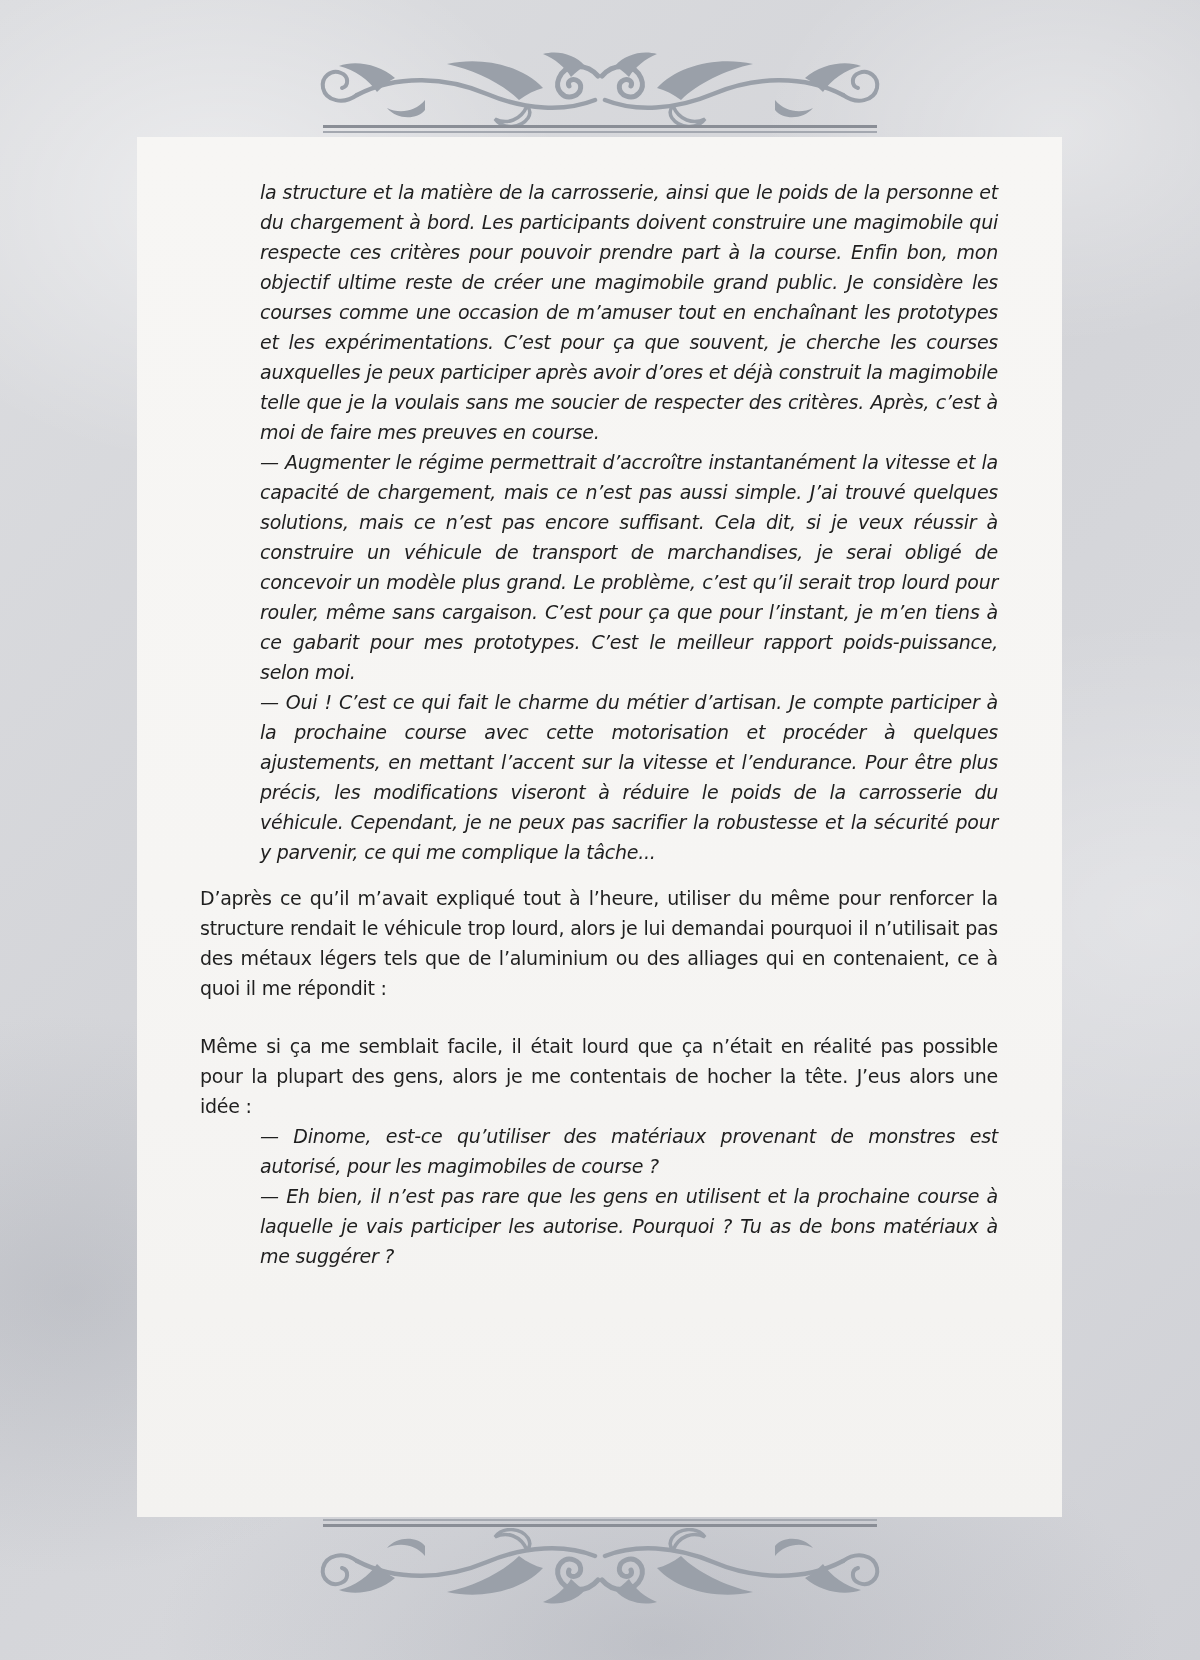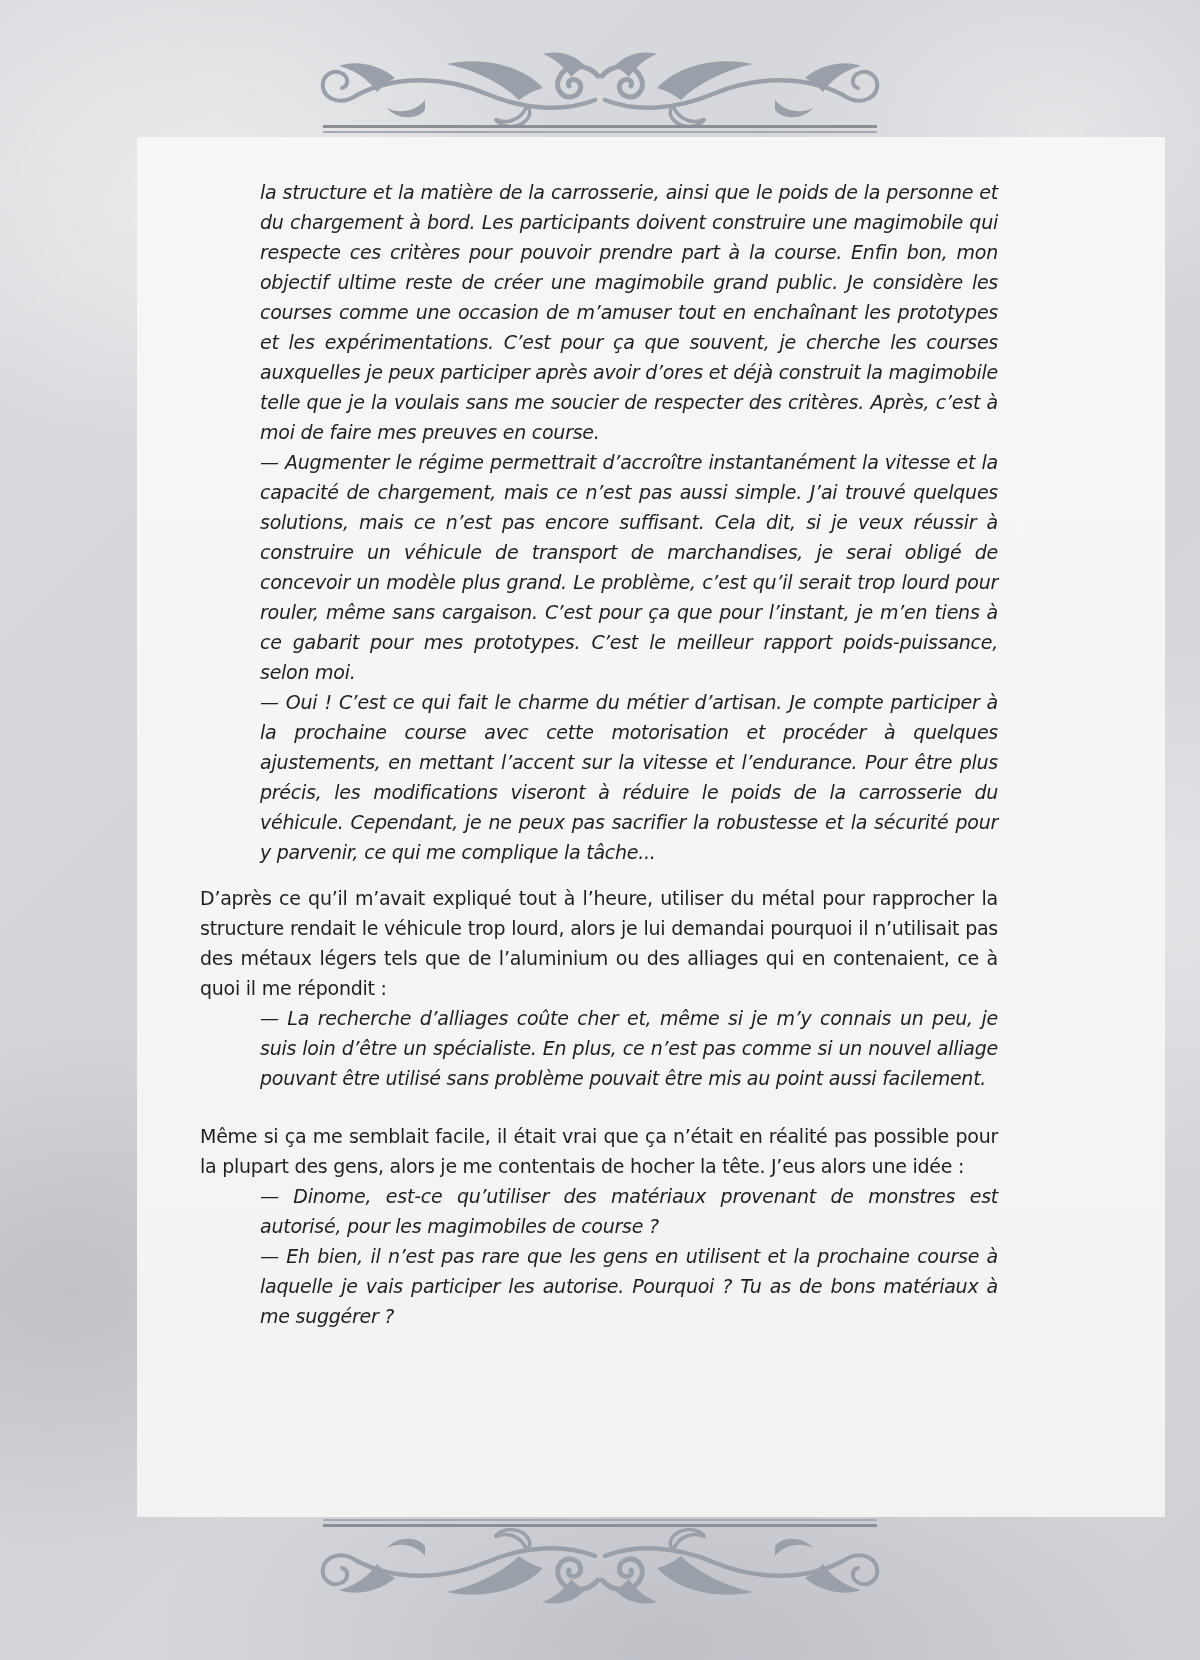--- a/index.html
+++ b/index.html
@@ -22,21 +22,21 @@
     background-image:
       radial-gradient(ellipse 500px 380px at 18% 12%, rgba(255,255,255,0.50), rgba(255,255,255,0) 70%),
       radial-gradient(ellipse 420px 300px at 88% 8%,  rgba(255,255,255,0.38), rgba(255,255,255,0) 70%),
       radial-gradient(ellipse 600px 420px at 96% 55%, rgba(255,255,255,0.30), rgba(255,255,255,0) 70%),
       radial-gradient(ellipse 520px 400px at 6% 78%,  rgba(148,152,162,0.30), rgba(148,152,162,0) 70%),
       radial-gradient(ellipse 700px 360px at 55% 99%, rgba(150,154,164,0.35), rgba(150,154,164,0) 72%),
       radial-gradient(ellipse 300px 220px at 38% 42%, rgba(255,255,255,0.25), rgba(255,255,255,0) 70%),
       linear-gradient(135deg,#dcdde0 0%,#d3d4d8 45%,#d7d8dc 70%,#cfd0d5 100%);
   }
   .sheet{
-    position:absolute;left:137px;top:137px;width:1028px;height:1380px;
+    position:absolute;left:137px;top:137px;width:925px;height:1380px;
     background:linear-gradient(180deg,#f7f6f4 0%,var(--page-color) 55%,#f3f2f0 100%);
     overflow:hidden;
   }
   .text-col{
     position:absolute;left:63px;top:40px;width:798px;
   }
   .text-col p{
     margin:0;
     font-size:19px;
     line-height:30px;
@@ -83,23 +83,22 @@
       <use href="#half-r" transform="matrix(-1,0,0,1,590,0)"></use>
     </g>
   </svg>
   <div class="double-rule rule-top"></div>
 
   <div class="sheet">
     <div class="text-col">
       <p class="quote">la structure et la matière de la carrosserie, ainsi que le poids de la personne et du chargement à bord. Les participants doivent construire une magimobile qui respecte ces critères pour pouvoir prendre part à la course. Enfin bon, mon objectif ultime reste de créer une magimobile grand public. Je considère les courses comme une occasion de m’amuser tout en enchaînant les prototypes et les expérimentations. C’est pour ça que souvent, je cherche les courses auxquelles je peux participer après avoir d’ores et déjà construit la magimobile telle que je la voulais sans me soucier de respecter des critères. Après, c’est à moi de faire mes preuves en course.</p>
       <p class="dialogue">— Augmenter le régime permettrait d’accroître instantanément la vitesse et la capacité de chargement, mais ce n’est pas aussi simple. J’ai trouvé quelques solutions, mais ce n’est pas encore suffisant. Cela dit, si je veux réussir à construire un véhicule de transport de marchandises, je serai obligé de concevoir un modèle plus grand. Le problème, c’est qu’il serait trop lourd pour rouler, même sans cargaison. C’est pour ça que pour l’instant, je m’en tiens à ce gabarit pour mes prototypes. C’est le meilleur rapport poids-puissance, selon moi.</p>
       <p class="dialogue">— Oui ! C’est ce qui fait le charme du métier d’artisan. Je compte participer à la prochaine course avec cette motorisation et procéder à quelques ajustements, en mettant l’accent sur la vitesse et l’endurance. Pour être plus précis, les modifications viseront à réduire le poids de la carrosserie du véhicule. Cependant, je ne peux pas sacrifier la robustesse et la sécurité pour y parvenir, ce qui me complique la tâche...</p>
-      <p class="narration gap-b">D’après ce qu’il m’avait expliqué tout à l’heure, utiliser du métal pour rapprocher la structure rendait le véhicule trop lourd, alors je lui demandai pourquoi il n’utilisait pas des métaux légers tels que de l’aluminium ou des alliages qui en contenaient, ce à quoi il me répondit :</p>
-      <p class="dialogue">— La recherche d’alliages coûte cher et, même si je m’y connais un peu, je suis loin d’être un spécialiste. En plus, ce n’est pas comme si un nouvel alliage pouvant être utilisé sans problème pouvait être mis au point aussi facilement.</p>
-      <p class="narration gap-c">Même si ça me semblait facile, il était vrai que ça n’était en réalité pas possible pour la plupart des gens, alors je me contentais de hocher la tête. J’eus alors une idée :</p>
+      <p class="narration gap-b">D’après ce qu’il m’avait expliqué tout à l’heure, utiliser du même pour renforcer la structure rendait le véhicule trop lourd, alors je lui demandai pourquoi il n’utilisait pas des métaux légers tels que de l’aluminium ou des alliages qui en contenaient, ce à quoi il me répondit :</p>
+      <p class="narration gap-c">Même si ça me semblait facile, il était lourd que ça n’était en réalité pas possible pour la plupart des gens, alors je me contentais de hocher la tête. J’eus alors une idée :</p>
       <p class="dialogue">— Dinome, est-ce qu’utiliser des matériaux provenant de monstres est autorisé, pour les magimobiles de course ?</p>
       <p class="dialogue">— Eh bien, il n’est pas rare que les gens en utilisent et la prochaine course à laquelle je vais participer les autorise. Pourquoi ? Tu as de bons matériaux à me suggérer ?</p>
     </div>
   </div>
 
   <div class="double-rule rule-bottom"></div>
   <svg class="flourish flourish-bottom" viewBox="0 0 590 80" fill="none" xmlns="http://www.w3.org/2000/svg">
     <g stroke="#9aa0a9" fill="#9aa0a9">
       <g id="half-rb">
         <path d="M297,28 C309,14 330,16 336,30 C341,42 331,52 321,48 C313,45 312,35 319,32 C324,30 328,34 326,38" stroke-width="5" fill="none" stroke-linecap="round"></path>

